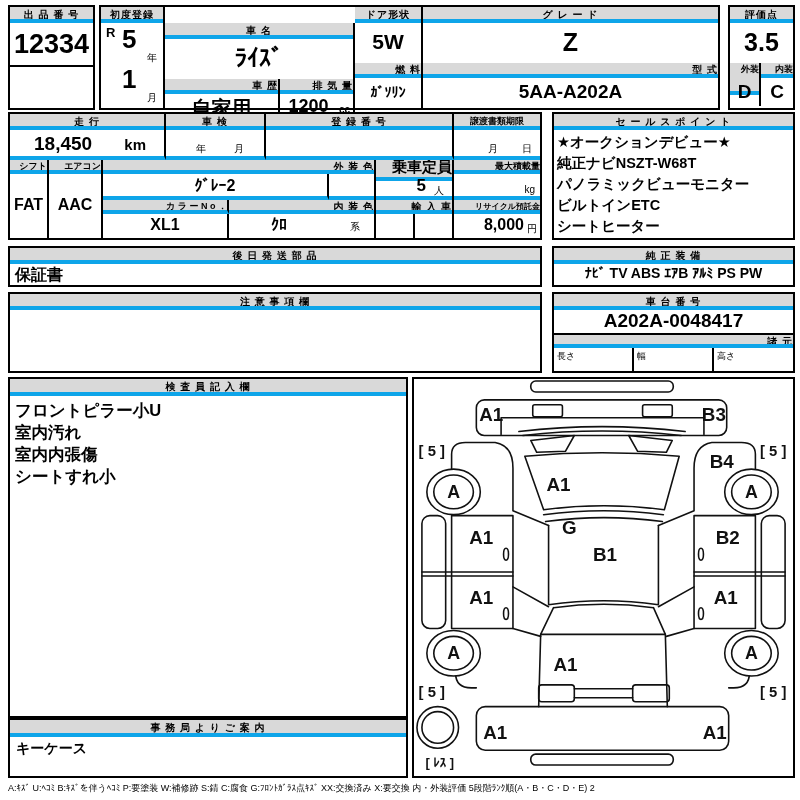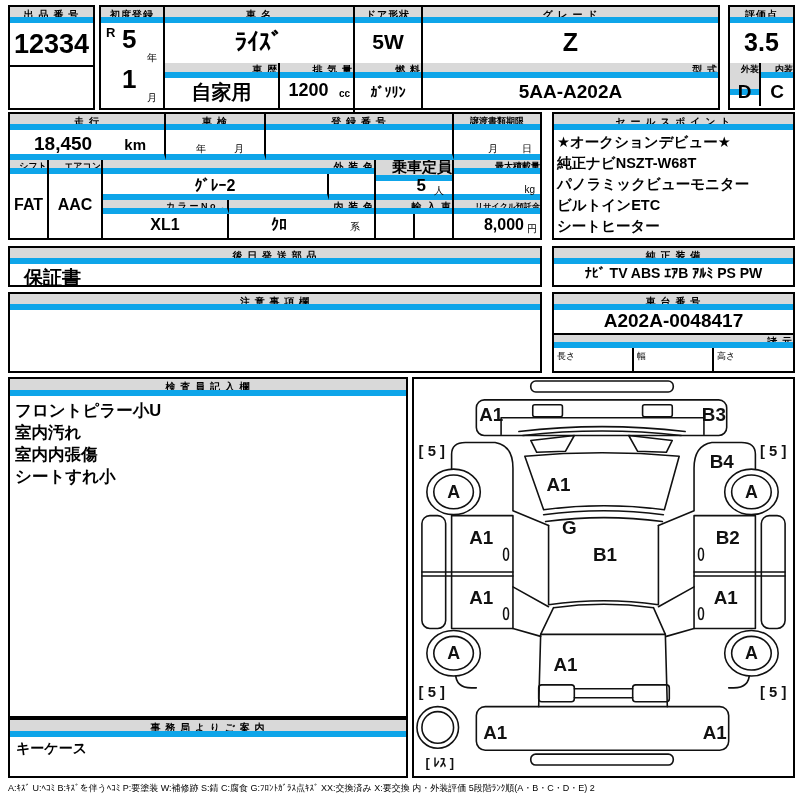--- a/index.html
+++ b/index.html
@@ -6,21 +6,21 @@
   #sheet{position:relative;width:800px;height:800px;background:#fff;
          font-family:"Liberation Sans","DejaVu Sans",sans-serif;color:#000;overflow:hidden;}
   .b{position:absolute;border:2px solid #000;box-sizing:border-box;background:#fff;}
   .c{position:absolute;box-sizing:border-box;}
   .hd{background:#d9d9d9;font-size:10px;font-weight:bold;text-align:center;
       letter-spacing:1px;white-space:nowrap;overflow:hidden;}
   .hd14{line-height:13px;text-align:right;}
   .hd16{line-height:15px;}
   .v{font-weight:bold;text-align:center;white-space:nowrap;}
   .br{border-right:2px solid #000;}
-  .bb{border-bottom:6px solid #0ea5e9;}
+  .bb{border-bottom:4px solid #0ea5e9;}
   .bt{border-top:2px solid #000;}
   .lines div{font-weight:bold;}
   svg text{font-family:"Liberation Sans","DejaVu Sans",sans-serif;}
   .unit{font-size:10px;font-weight:bold;}
 </style>
 </head>
 <body>
 
 <div id="sheet">
 
@@ -34,21 +34,21 @@
 
     <div class="c br" style="left:0;top:0;width:64px;height:101px">
       <div class="c hd hd16 bb" style="left:0;top:0;right:0;height:16px">初度登録</div>
       <span class="c v" style="left:5px;top:18px;font-size:13px">R</span>
       <span class="c v" style="left:21px;top:17px;font-size:26px">5</span>
       <span class="c" style="right:6px;top:44px;font-size:10px">年</span>
       <span class="c v" style="left:21px;top:57px;font-size:26px">1</span>
       <span class="c" style="right:6px;top:84px;font-size:10px">月</span>
     </div>
 
-    <div class="c br" style="left:64px;top:0;width:190px;height:128px">
+    <div class="c br" style="left:64px;top:16px;width:190px;height:128px">
       <div class="c hd hd16 bb" style="left:0;top:0;right:0;height:16px">車  名</div>
       <div class="c v" style="left:0;top:16px;right:0;height:40px;font-size:24px;line-height:38px">ﾗｲｽﾞ</div>
       <div class="c br" style="left:0;top:56px;width:115px;height:45px">
         <div class="c hd hd14 bb" style="left:0;top:0;right:0;height:15px">車 歴</div>
         <div class="c v" style="left:0;top:15px;right:0;height:28px;font-size:20px;line-height:28px">自家用</div>
       </div>
       <div class="c" style="left:115px;top:56px;right:0;height:45px">
         <div class="c hd hd14 bb" style="left:0;top:0;right:0;height:15px">排 気 量</div>
         <div class="c v" style="left:0;top:17px;right:16px;font-size:18px">1200</div>
         <span class="c unit" style="right:3px;top:25px">cc</span>
@@ -148,21 +148,21 @@
       <div>★オークションデビュー★</div>
       <div>純正ナビNSZT-W68T</div>
       <div>パノラミックビューモニター</div>
       <div>ビルトインETC</div>
       <div>シートヒーター</div>
     </div>
   </div>
 
   <div class="b" style="left:8px;top:246px;width:534px;height:41px">
     <div class="c hd hd16 bb" style="left:0;top:0;right:0;height:16px">後 日 発 送 部 品</div>
-    <div class="c v" style="left:14px;top:17px;font-size:19px">保証書</div>
+    <div class="c v" style="left:5px;top:17px;font-size:16px">保証書</div>
   </div>
   <div class="b" style="left:552px;top:246px;width:243px;height:41px">
     <div class="c hd hd16 bb" style="left:0;top:0;right:0;height:16px">純 正 装 備</div>
     <div class="c v" style="left:0;top:17px;right:0;font-size:14px">ﾅﾋﾞ TV ABS ｴｱB ｱﾙﾐ PS PW</div>
   </div>
 
   <div class="b" style="left:8px;top:292px;width:534px;height:81px">
     <div class="c hd hd16 bb" style="left:0;top:0;right:0;height:16px">注 意 事 項 欄</div>
     <div class="c" style="left:4px;top:18px;right:4px;bottom:2px;font-weight:bold;font-size:15px"></div>
   </div>

